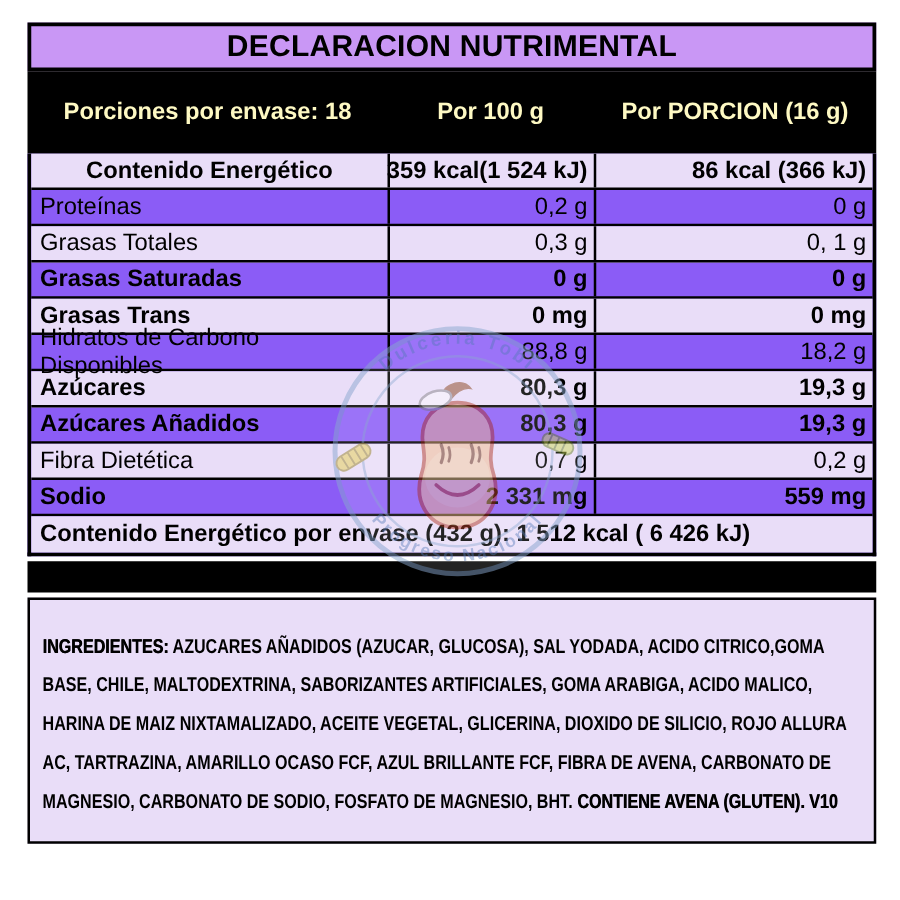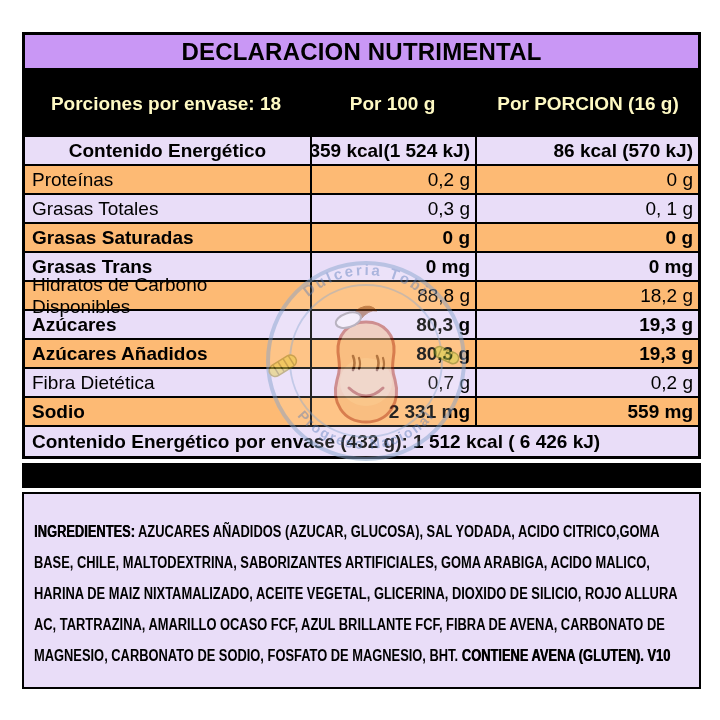--- a/index.html
+++ b/index.html
@@ -1,20 +1,20 @@
 <!DOCTYPE html>
 <html><head>
 <meta charset="utf-8">
 <style>
   html,body { margin:0; padding:0; }
   body {
     width:720px; height:720px; position:relative; background:#ffffff;
     font-family:"Liberation Sans", sans-serif; color:#000; overflow:hidden;
   }
-  .sheet { position:absolute; left:22px; top:32px; width:679px; }
+  .sheet { position:absolute; left:22px; top:18px; width:679px; }
 
   
   .title-bar {
     box-sizing:border-box; height:39px; border:3px solid #000;
     background:var(--purple,#c997f5);
     display:flex; align-items:center; justify-content:center;
   }
   .title-bar h1 {
     margin:0; font-size:24px; font-weight:700; letter-spacing:0.2px;
   }
@@ -25,21 +25,21 @@
     display:flex; align-items:center; font-weight:700; font-size:19px;
   }
   .cols-bar .col1 { width:288px; text-align:center; }
   .cols-bar .col2 { width:165px; text-align:center; }
   .cols-bar .col3 { width:226px; text-align:center; }
 
   
   .ntable {
     box-sizing:border-box;
     border-left:3px solid #000; border-right:3px solid #000; border-bottom:3px solid #000;
-    background:#fdba74;
+    background:#8b5cf6;
   }
   .trow {
     box-sizing:border-box; height:29px; display:flex;
     border-bottom:2px solid #000; font-size:19px; align-items:center;
   }
   .trow.shaded { background:var(--lavender,#e9ddf8); }
   .trow.bold { font-weight:700; }
   .cell { box-sizing:border-box; height:100%; display:flex; align-items:center; }
   .c-label { width:285px; padding-left:7px; }
   .trow.center-label .c-label { justify-content:center; padding-left:0; }
@@ -87,21 +87,21 @@
     <div class="col1">Porciones por envase: 18</div>
     <div class="col2">Por 100 g</div>
     <div class="col3">Por PORCION (16 g)</div>
   </div>
 
   <div class="ntable">
     <div>
         <div class="trow shaded bold center-label">
     <div class="cell c-label">Contenido Energético</div>
     <div class="cell c-val v100">359 kcal(1 524 kJ)</div>
-    <div class="cell c-val vpor">86 kcal (570 kJ)</div>
+    <div class="cell c-val vpor">86 kcal (366 kJ)</div>
   </div>
         <div class="trow">
     <div class="cell c-label">Proteínas</div>
     <div class="cell c-val v100">0,2 g</div>
     <div class="cell c-val vpor">0 g</div>
   </div>
         <div class="trow shaded">
     <div class="cell c-label">Grasas Totales</div>
     <div class="cell c-val v100">0,3 g</div>
     <div class="cell c-val vpor">0, 1 g</div>

